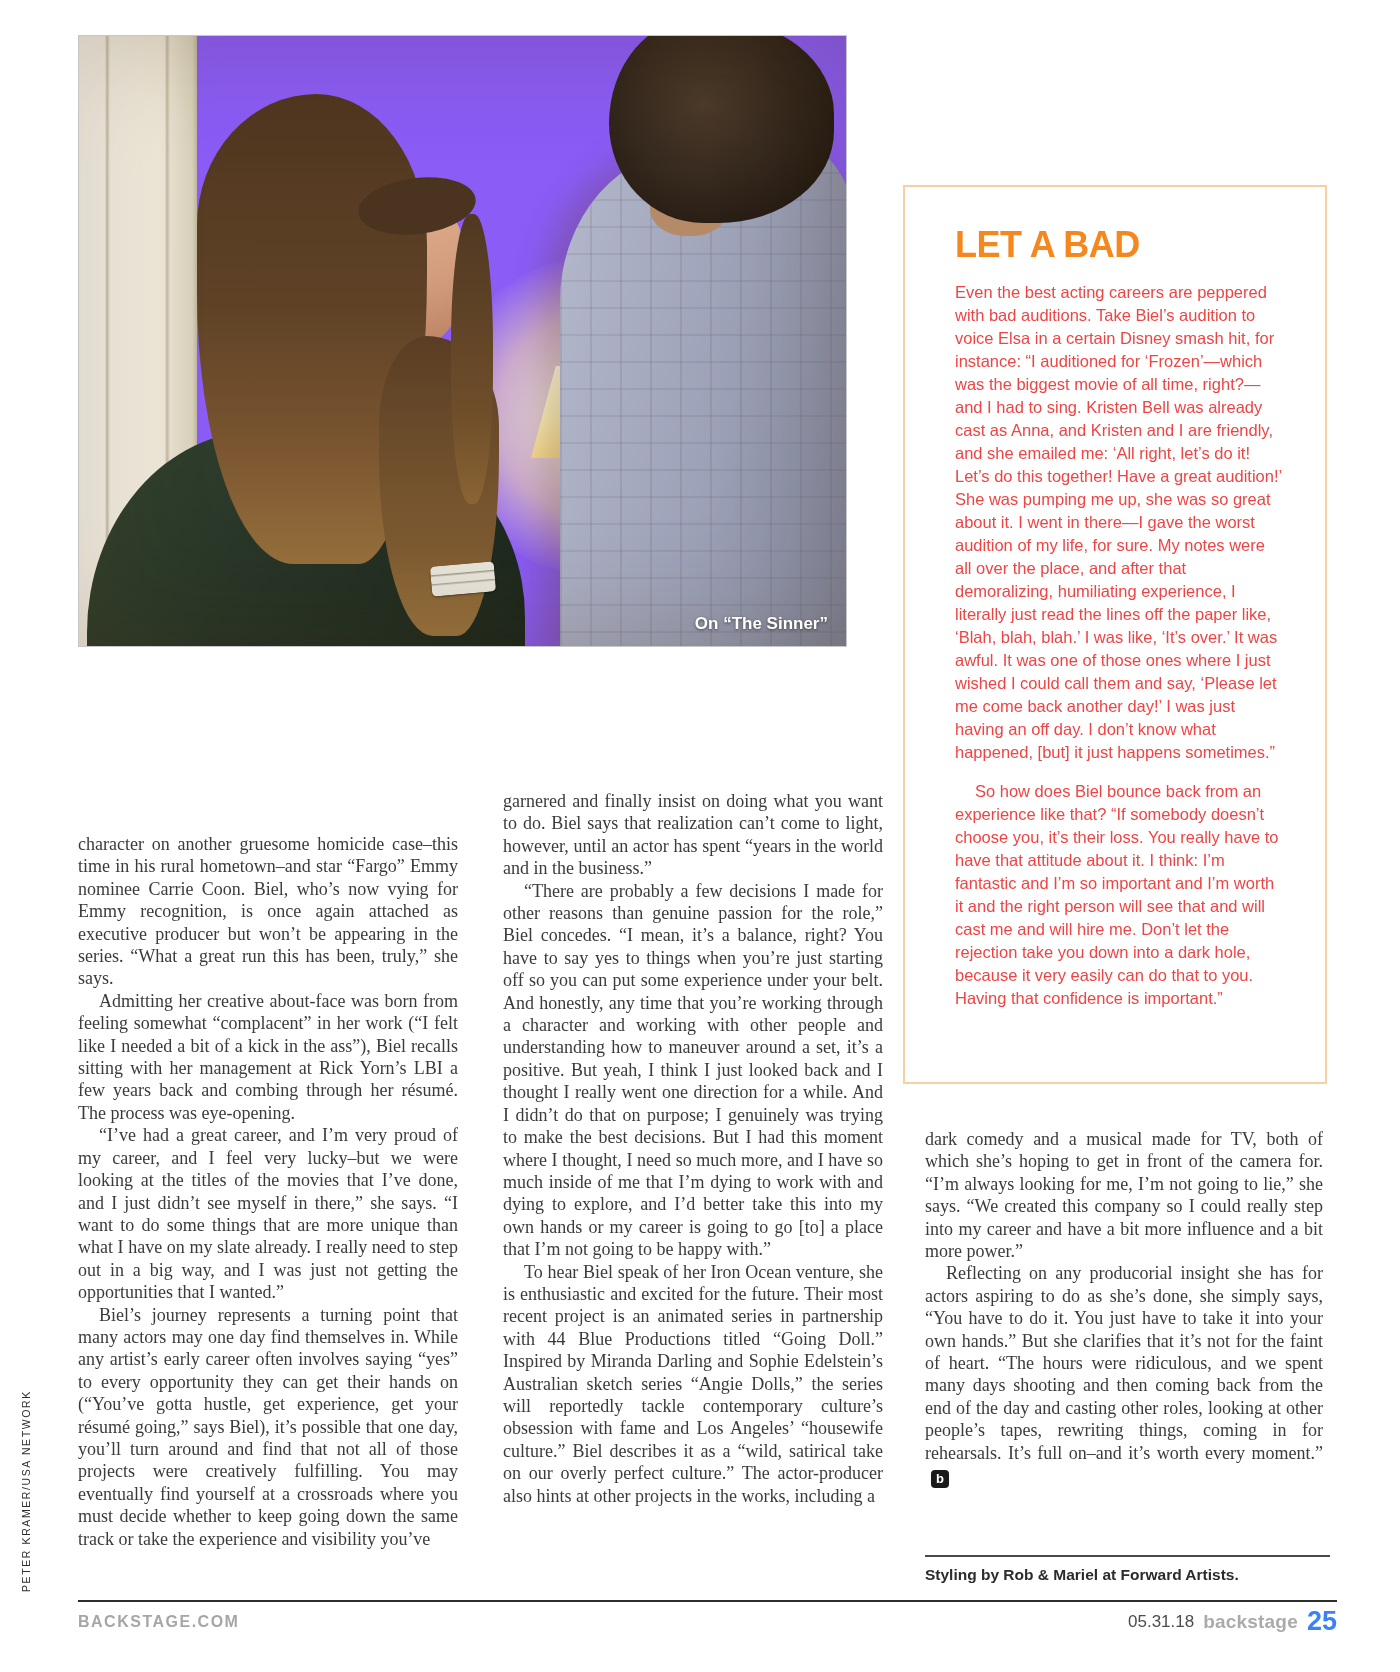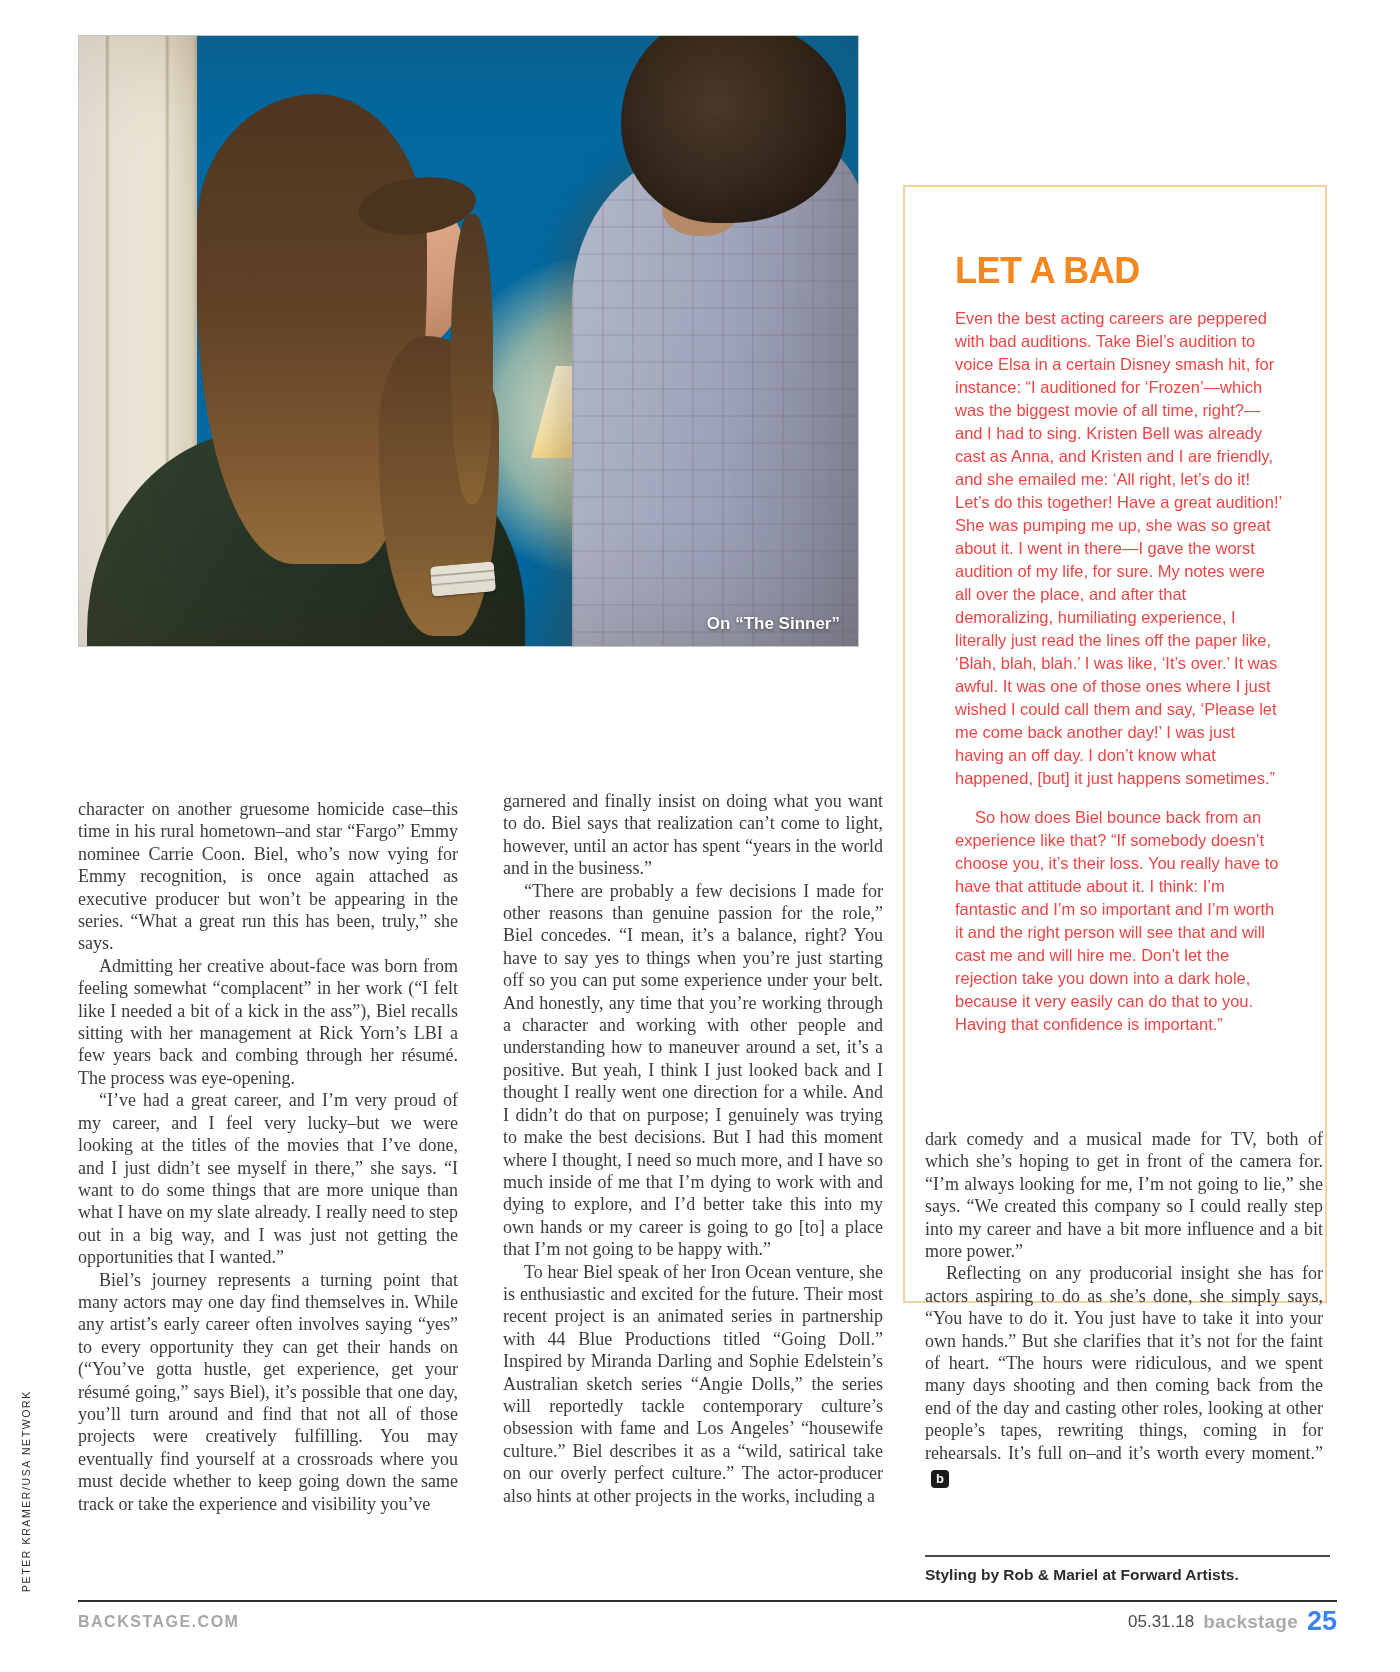--- a/index.html
+++ b/index.html
@@ -4,21 +4,21 @@
 <style>
   html,body{margin:0;padding:0;background:#ffffff;}
   .page{
     position:relative;width:1400px;height:1672px;background:#ffffff;overflow:hidden;
     font-family:"Liberation Serif", serif;color:#3b3b3b;
   }
 
   
   .photo{
     position:absolute;left:78px;top:35px;width:767px;height:610px;
-    overflow:hidden;border:1px solid #c6c6c6;background:#0369a1;padding-left:12px;
+    overflow:hidden;border:1px solid #c6c6c6;background:#8b5cf6;
   }
   .ph-wall{position:absolute;inset:0;z-index:0;
     background:
       radial-gradient(ellipse at 64% 60%, #ffeebc 0%, #f3c75e 32%, #e0ab41 62%, #c890334 100%),
       linear-gradient(115deg,#e3b04a 0%,#eec05a 45%,#d59d39 80%,#c08a30 100%);
   }
   .ph-vignette{position:absolute;inset:0;z-index:9;pointer-events:none;
     box-shadow:inset 0 0 120px rgba(70,45,10,.25);}
   .ph-door{position:absolute;left:0;top:0;width:118px;height:610px;z-index:1;
     background:
@@ -82,28 +82,28 @@
     position:absolute;left:78px;top:686px;width:767px;
     font-family:"Liberation Sans", sans-serif;font-weight:bold;font-size:32px;line-height:1.1;
     color:#f5871f;text-align:center;letter-spacing:-0.3px;
   }
 
   
   .col{position:absolute;font-size:18px;line-height:22.4px;text-align:justify;
     hyphens:auto;-webkit-hyphens:auto;color:#3b3b3b;}
   .col p{margin:0;}
   .col p + p{text-indent:21px;}
-  .col1{left:78px;top:798px;width:380px;}
+  .col1{left:78px;top:833px;width:380px;}
   .col2{left:503px;top:790px;width:380px;}
   .col3{left:925px;top:1128px;width:398px;}
 
   
   .sidebar{
-    position:absolute;left:903px;top:185px;width:424px;height:1118px;box-sizing:border-box;
-    border:2px solid #f8cfa0;background:#ffffff;padding:64px 40px 0 50px;
+    position:absolute;left:903px;top:185px;width:424px;height:899px;box-sizing:border-box;
+    border:2px solid #f8cfa0;background:#ffffff;padding:38px 40px 0 50px;
     font-family:"Liberation Sans", sans-serif;
   }
   .sidebar h2{
     margin:0 0 16px 0;font-size:36px;line-height:1.12;color:#f5871f;
     font-weight:bold;letter-spacing:-0.5px;
   }
   .sidebar p{margin:0;font-size:16.5px;line-height:23px;color:#ef4444;text-align:left;}
   .sidebar p + p{margin-top:16px;text-indent:20px;}
 
   

